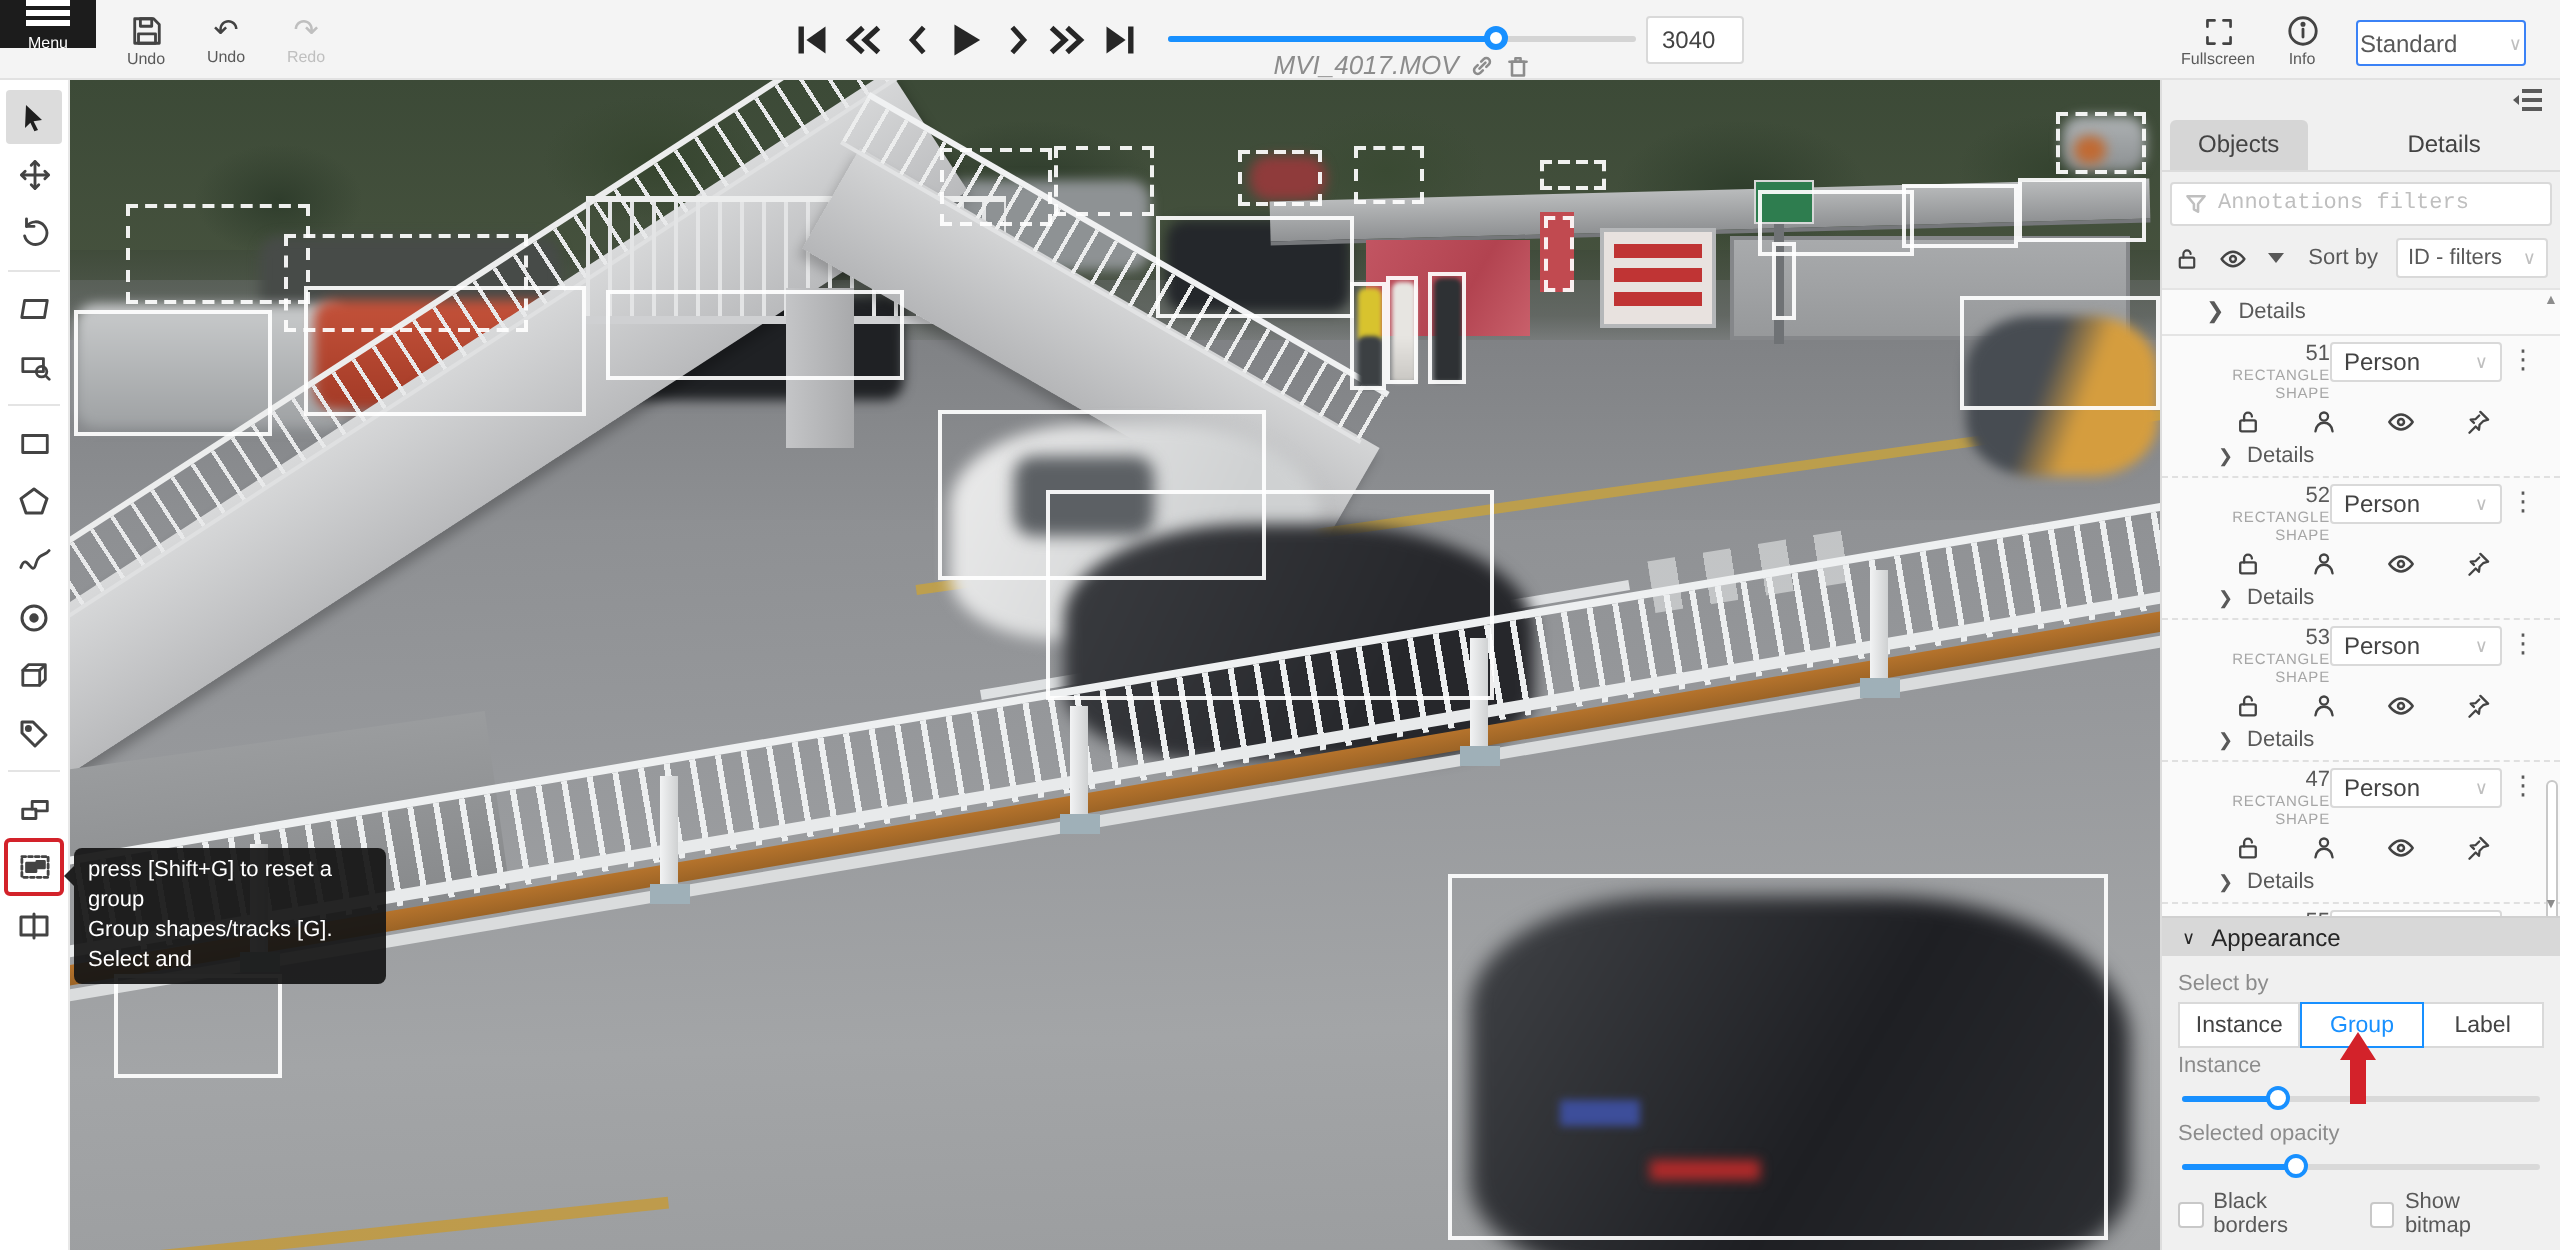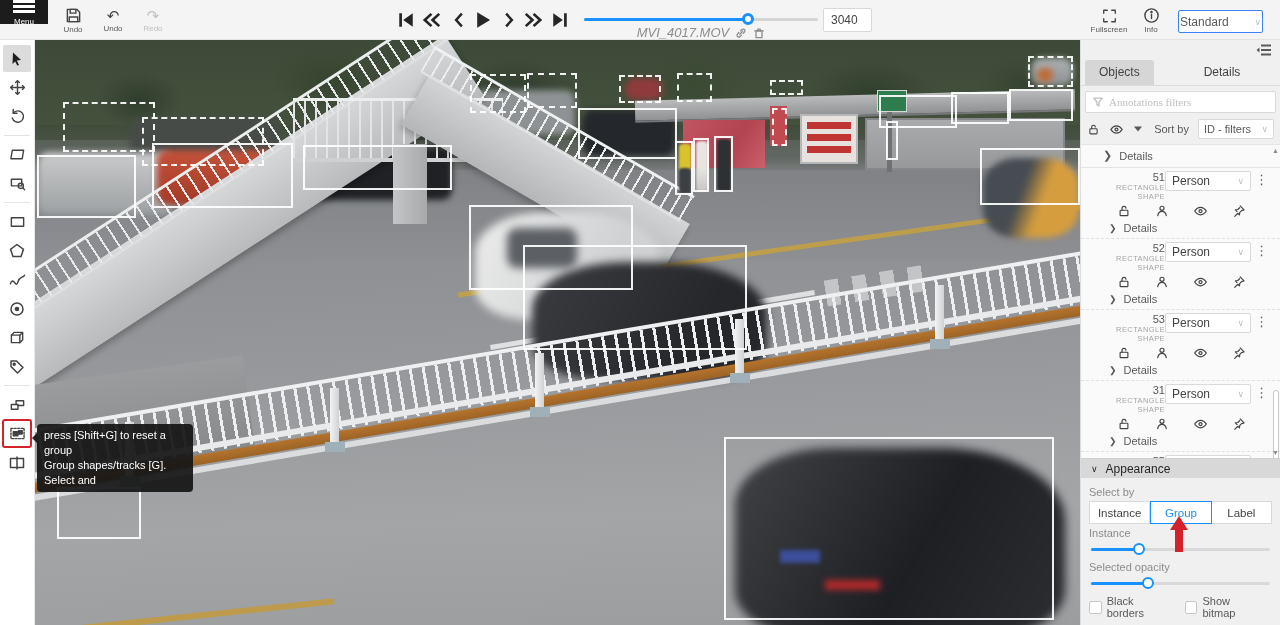--- a/index.html
+++ b/index.html
@@ -122,21 +122,21 @@
   
   #sidebar { position:absolute; left:1080px; top:40px; width:200px; height:585px; background:#f0f0f0;
     border-left:1px solid #ddd; z-index:50; display:flex; flex-direction:column; }
   #collapse-row { height:20px; display:flex; justify-content:flex-end; padding:3px 8px 0 0; }
   #tabs { display:flex; padding-left:4px; border-bottom:1px solid #dcdcdc;gap:36px; }
   .tab { padding:5px 14px 6px; font-size:12px; color:#434343; cursor:pointer; }
   .tab.active { background:#d6d6d6; border-radius:3px 3px 0 0; }
   #filter-box { margin:5px 4px 4px; height:22px; background:#fff; border:1px solid #d9d9d9; border-radius:2px;
     display:flex; align-items:center; padding:0 6px; gap:5px; }
   #filter-box input { border:0; outline:0; flex:1; font-size:11px; color:#434343; background:transparent;
-    font-family:Liberation Serif, serif; }
+    font-family:Liberation Mono, monospace; }
   #filter-box input::placeholder { color:#bfbfbf; }
   #sort-row { display:flex; align-items:center; padding:2px 6px 5px; gap:9px; }
   #sort-row .lbl { font-size:11px; color:#595959; margin-left:auto; }
   #sort-select { width:76px; height:20px; background:#fff; border:1px solid #d9d9d9; border-radius:2px;
     display:flex; align-items:center; justify-content:space-between; padding:0 5px; font-size:11px; color:#595959; cursor:pointer; }
   #object-list { flex:1; overflow:hidden; background:#fafafa; border-top:1px solid #e4e4e4; position:relative; }
   #list-scrollbar { position:absolute; right:1px; top:0; bottom:0; width:7px; }
   #list-scrollbar .arrow { position:absolute; right:0; width:7px; font-size:7px; color:#8c8c8c; text-align:center; }
   #list-scrollbar .thumb { position:absolute; right:0; top:245px; width:6px; height:85px; background:#fff;
     border:1px solid #c8c8c8; border-radius:3px; }
@@ -627,21 +627,21 @@
     </div>
     <div class="r3">
       <span class="ch">❯</span>
       <span>Details</span>
     </div>
   </div>
 
   <div class="obj-item">
     <div class="r1">
       <div class="idcol">
-        <div class="oid">31</div>
+        <div class="oid">47</div>
         <div class="otype">RECTANGLE SHAPE</div>
       </div>
       <div class="label-select">
         <span>Person</span>
         <span class="chev">∨</span>
       </div>
       <div class="dots">⋮</div>
     </div>
     <div class="r2">
       <svg class="ic" width="14" height="14" viewBox="0 0 18 18">

